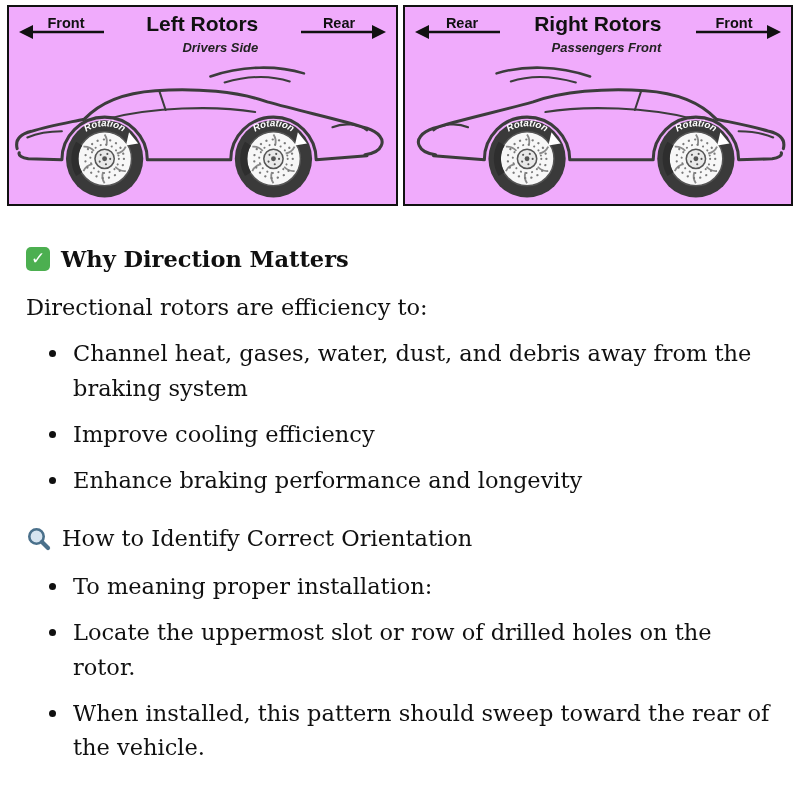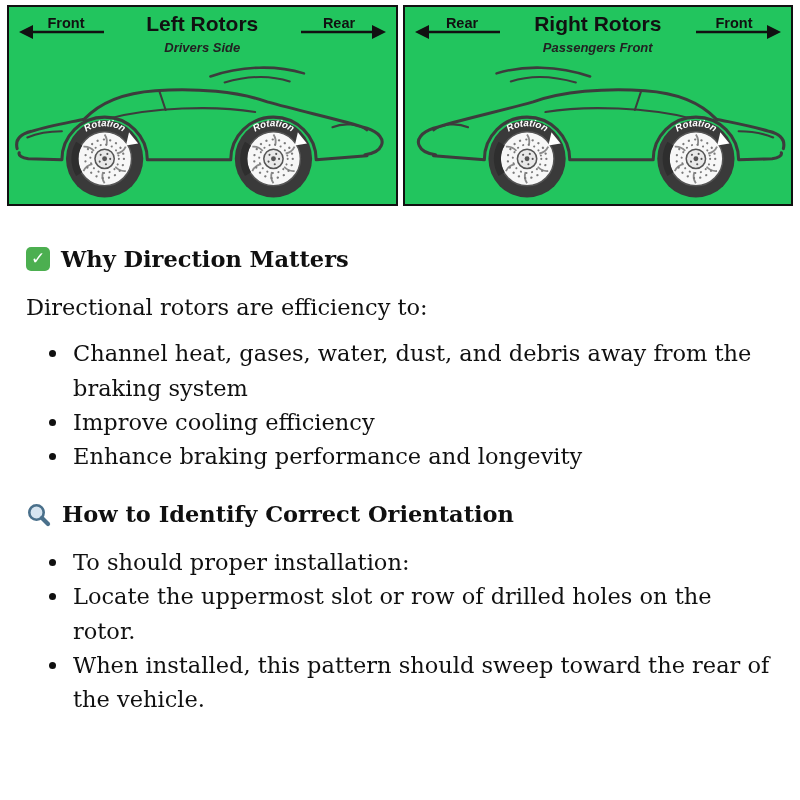--- a/index.html
+++ b/index.html
@@ -1,42 +1,42 @@
 <!DOCTYPE html>
 <html><head>
 <meta charset="utf-8">
 <style>
   html,body{margin:0;padding:0;background:#fff;}
   .page{width:800px;height:800px;overflow:hidden;background:#fff;color:#101010;
         font-family:"DejaVu Serif", serif;}
 
   
   .diagram-row{display:flex;gap:5px;padding:5px 7px 2px 7px;}
-  .panel{flex:1;border:2.5px solid #111;background:#22c55e;min-width:0;}
+  .panel{flex:1;border:2.5px solid #111;background:#f0abfc;min-width:0;}
   .panel-header{display:flex;justify-content:space-between;align-items:flex-start;
                 padding:5px 9px 0 9px;font-family:"Liberation Sans", sans-serif;}
-  .titles{text-align:center;line-height:1.1;}
+  .titles{text-align:right;line-height:1.1;}
   .panel-title{font-weight:bold;font-size:21px;color:#111;}
   .panel-subtitle{font-weight:bold;font-style:italic;font-size:13px;color:#222;margin-top:6px;}
   .car-svg{width:100%;height:auto;display:block;margin-top:-4px;}
   .arrow-svg{flex:0 0 auto;margin-top:2px;}
   .arrow-svg text{font-family:"Liberation Sans", sans-serif;font-weight:bold;font-size:14.5px;fill:#111;}
 
   
   .content{padding:10px 26px 0 26px;font-size:22.5px;line-height:1.52;}
   .intro{margin:12px 0 20px 0;}
   .section-heading{display:flex;align-items:center;gap:11px;margin:24px 0 14px 0;
                    font-weight:700;font-size:22.5px;}
-  .section-heading.regular{font-weight:700;}
+  .section-heading.regular{font-weight:400;}
   .check-icon{display:inline-flex;width:24px;height:24px;border-radius:5px;
               align-items:center;justify-content:center;color:#fff;
               font-family:"DejaVu Sans", sans-serif;font-size:17px;font-weight:bold;flex:0 0 auto;}
   .lead{margin:14px 0 10px 0;}
   ul{margin:12px 0 18px 0;padding-left:44px;}
-  li{margin:0 0;padding-left:3px;}
+  li{margin:12px 0;padding-left:3px;}
 </style>
 </head>
 <body>
 
 <div class="page">
 
   <svg width="0" height="0" style="position:absolute" aria-hidden="true">
     <defs>
       <path id="rotArc" d="M-25,-20 A32,32 0 0 1 25,-20" fill="none"></path>
       <g id="wheel">
@@ -143,19 +143,19 @@
 
     <div class="section-heading regular">
       <svg width="25" height="25" viewBox="0 0 25 25">
         <circle cx="10.5" cy="10.5" r="7.2" fill="#d6e4f0" stroke="#4a708b" stroke-width="2.6"></circle>
         <line x1="16" y1="16" x2="22" y2="22" stroke="#4a708b" stroke-width="4.2" stroke-linecap="round"></line>
       </svg>
       <span>How to Identify Correct Orientation</span>
     </div>
 
     <ul>
-      <li>To should proper installation:</li>
+      <li>To meaning proper installation:</li>
       <li>Locate the uppermost slot or row of drilled holes on the rotor.</li>
       <li>When installed, this pattern should sweep toward the rear of the vehicle.</li>
     </ul>
 
   </div>
 </div>
 
 </body></html>

